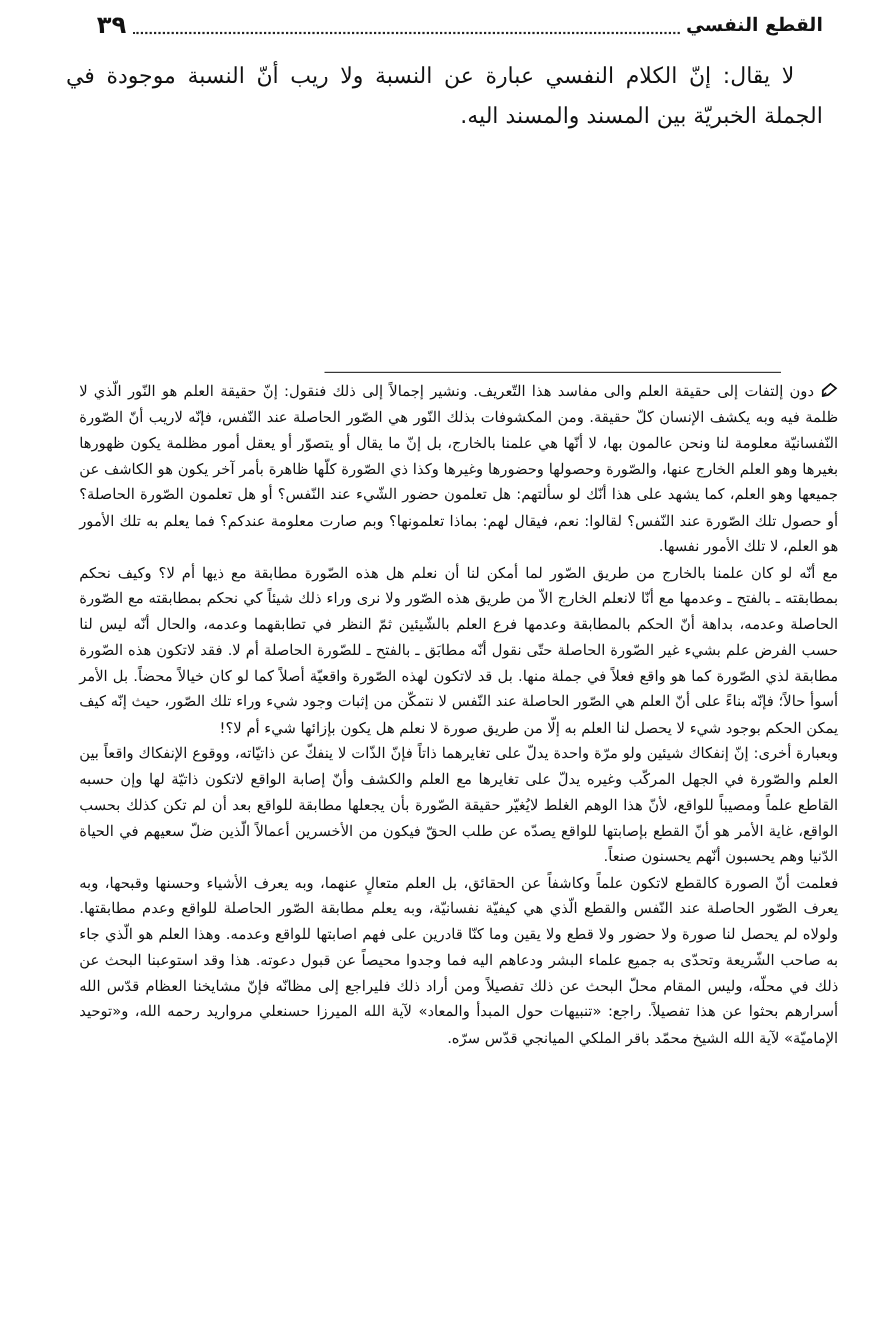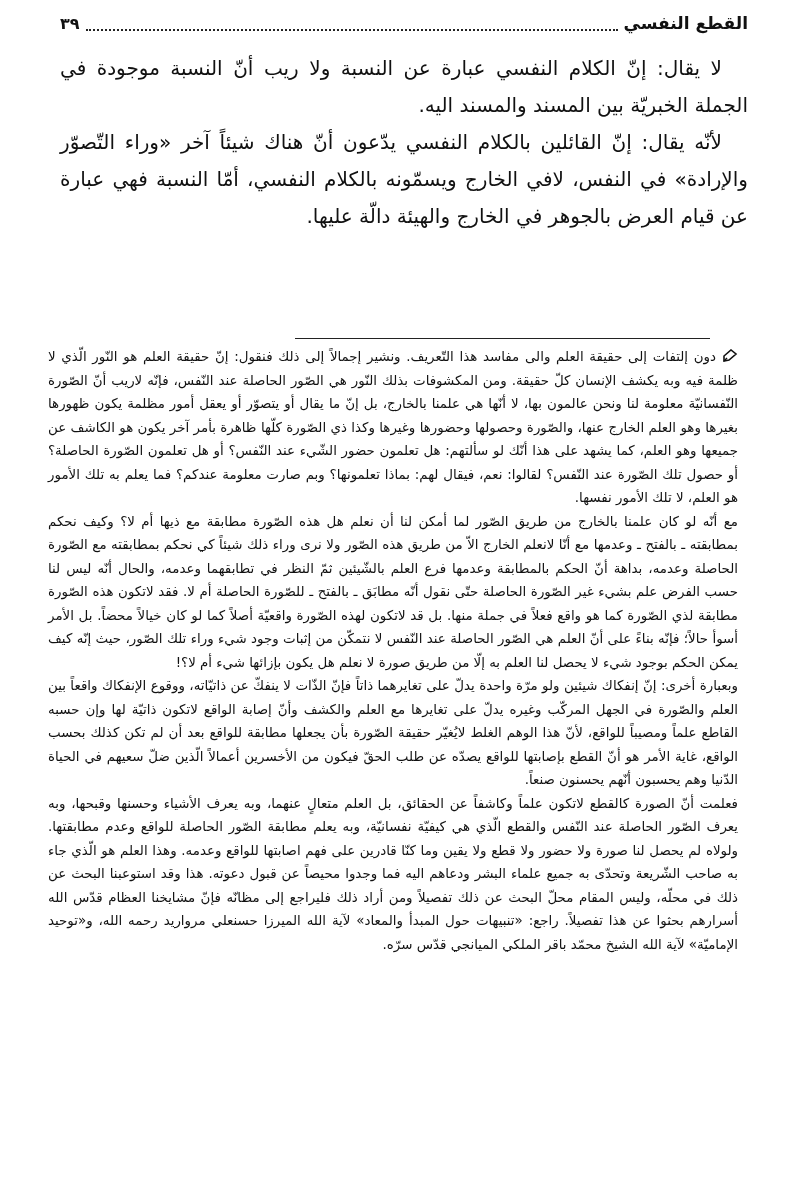--- a/index.html
+++ b/index.html
@@ -1,43 +1,42 @@
 <!DOCTYPE html>
 <html><head>
   <meta charset="utf-8">
   <style>
     html, body { margin: 0; padding: 0; background: #ffffff; }
     body { width: 799px; height: 1198px; position: relative; overflow: hidden; color: #111; font-family: "DejaVu Sans", sans-serif; }
     .page { position: absolute; left: 0; top: 0; width: 799px; height: 1198px; }
     .header { position: absolute; top: 6px; left: 60px; width: 688px; height: 34px; direction: rtl; display: flex; align-items: center; }
     .header .title { font-weight: bold; font-size: 17px; white-space: nowrap; padding-left: 6px; }
     .header .dots { flex: 1; border-bottom: 2px dotted #222; height: 0; margin-top: 14px; }
-    .header .pagenum { font-weight: bold; font-size: 16px; padding-right: 6px; }
+    .header .pagenum { font-weight: bold; font-size: 22px; padding-right: 6px; margin-left: 28px; }
     .main { position: absolute; top: 50px; left: 60px; width: 688px; direction: rtl; text-align: justify; font-size: 20px; line-height: 37px; }
     .main p { margin: 0; }
     .main p.indent { text-indent: 26px; }
     .sep { position: absolute; top: 338px; left: 295px; width: 415px; height: 0; border-top: 1px solid #222; }
-    .notes { position: absolute; top: 345px; left: 48px; width: 690px; direction: rtl; text-align: justify; font-size: 13.4px; line-height: 23.5px; }
+    .notes { position: absolute; top: 345px; left: 72px; width: 690px; direction: rtl; text-align: justify; font-size: 13.4px; line-height: 23.5px; }
     .notes p { margin: 0; }
     .fn-icon { display: inline-block; width: 16px; height: 14px; vertical-align: -2px; margin-left: 6px; }
   </style>
 </head>
 <body>
 
 <div class="page">
 
   <div class="header">
     <span class="title">القطع النفسي</span>
     <span class="dots"></span>
     <span class="pagenum">٣٩</span>
   </div>
 
   <div class="main">
     <p class="indent">لا يقال: إنّ الكلام النفسي عبارة عن النسبة ولا ريب أنّ النسبة موجودة في الجملة الخبريّة بين المسند والمسند اليه.</p>
-    <p class="indent">لأنّه يقال: إنّ القائلين بالكلام النفسي يدّعون أنّ هناك شيئاً آخر «وراء التّصوّر والإرادة» في النفس، لافي الخارج ويسمّونه بالكلام النفسي، أمّا النسبة فهي عبارة عن قيام العرض بالجوهر في الخارج والهيئة دالّة عليها.</p>
   </div>
 
   <div class="sep"></div>
 
   <div class="notes">
     <p>
       <span class="fn-icon">
         <svg width="16" height="14" viewBox="0 0 16 14">
             <path d="M2 12 L2 7 L9 1 L14 5 L7 11 Z M2 12 L7 11" fill="none" stroke="#111" stroke-width="1.6"></path>
             <path d="M2 12 L5 9" stroke="#111" stroke-width="1.4"></path>

